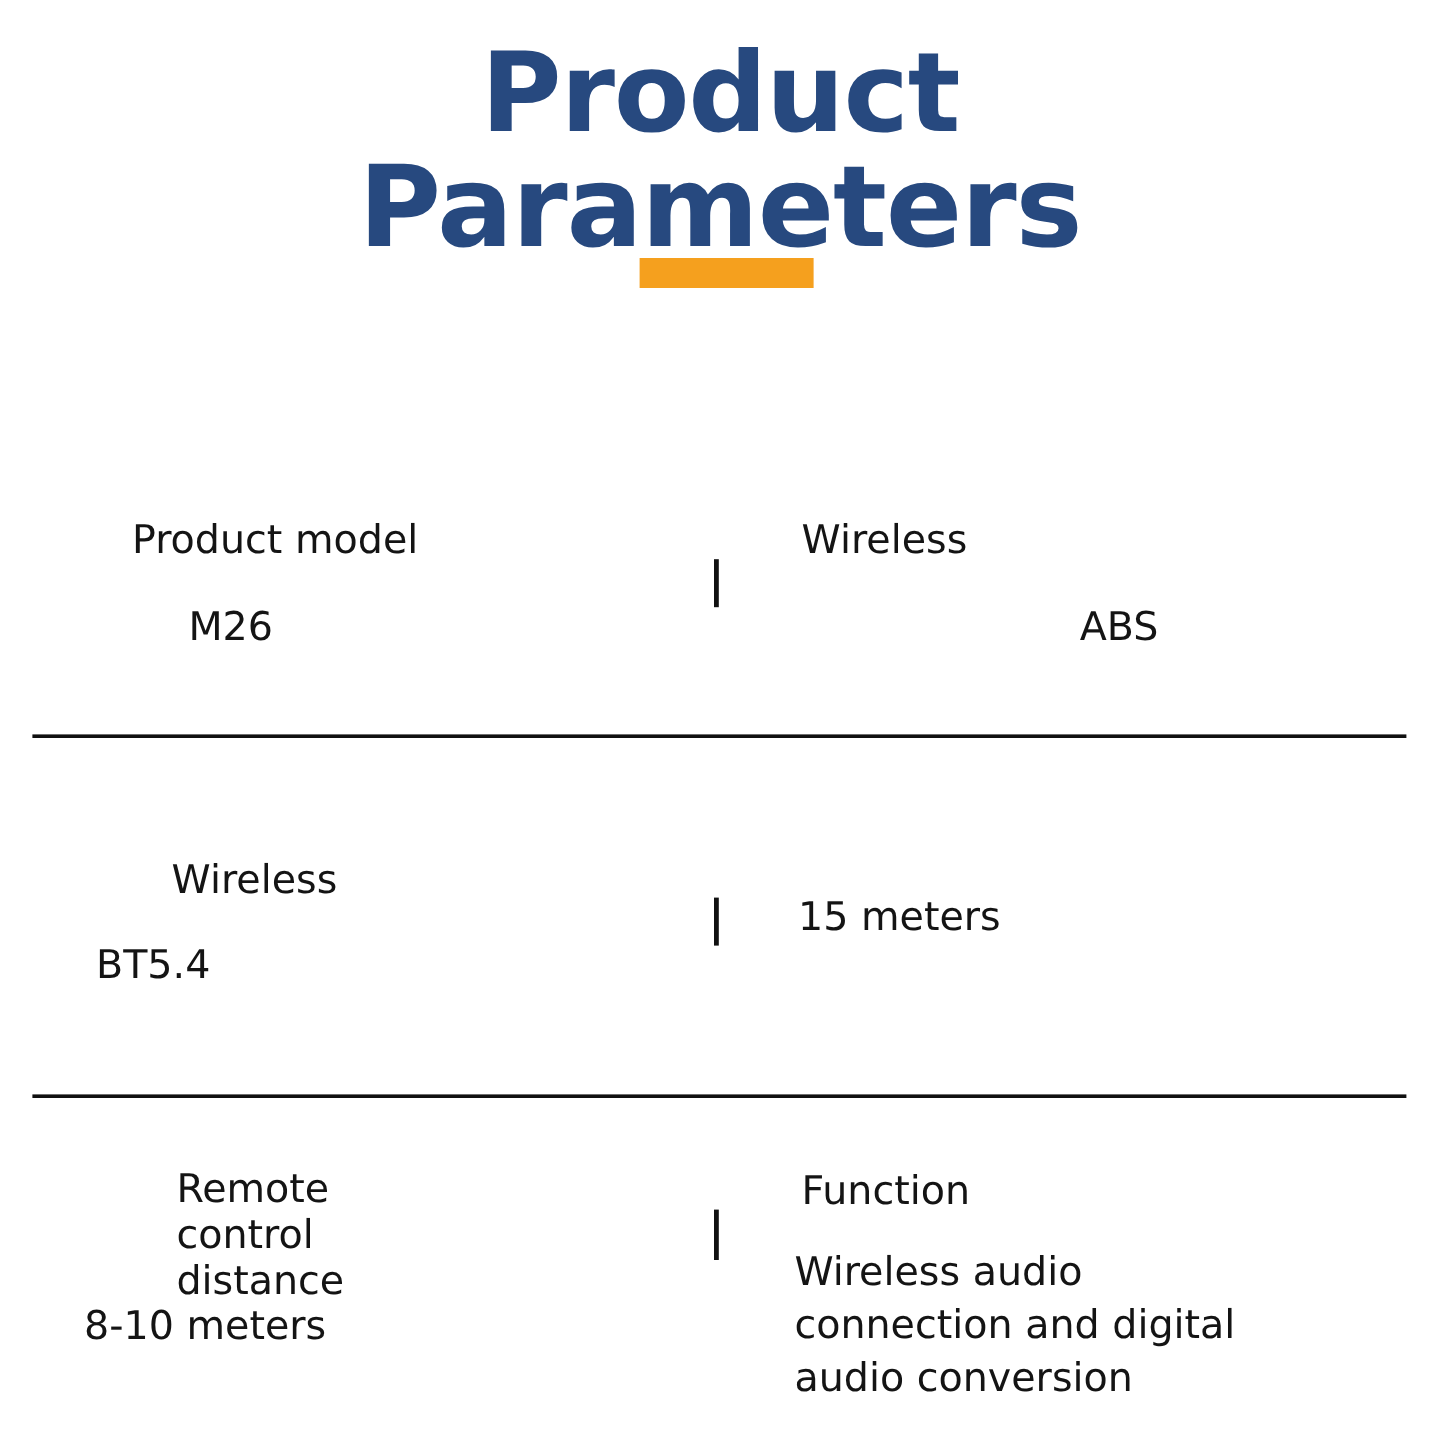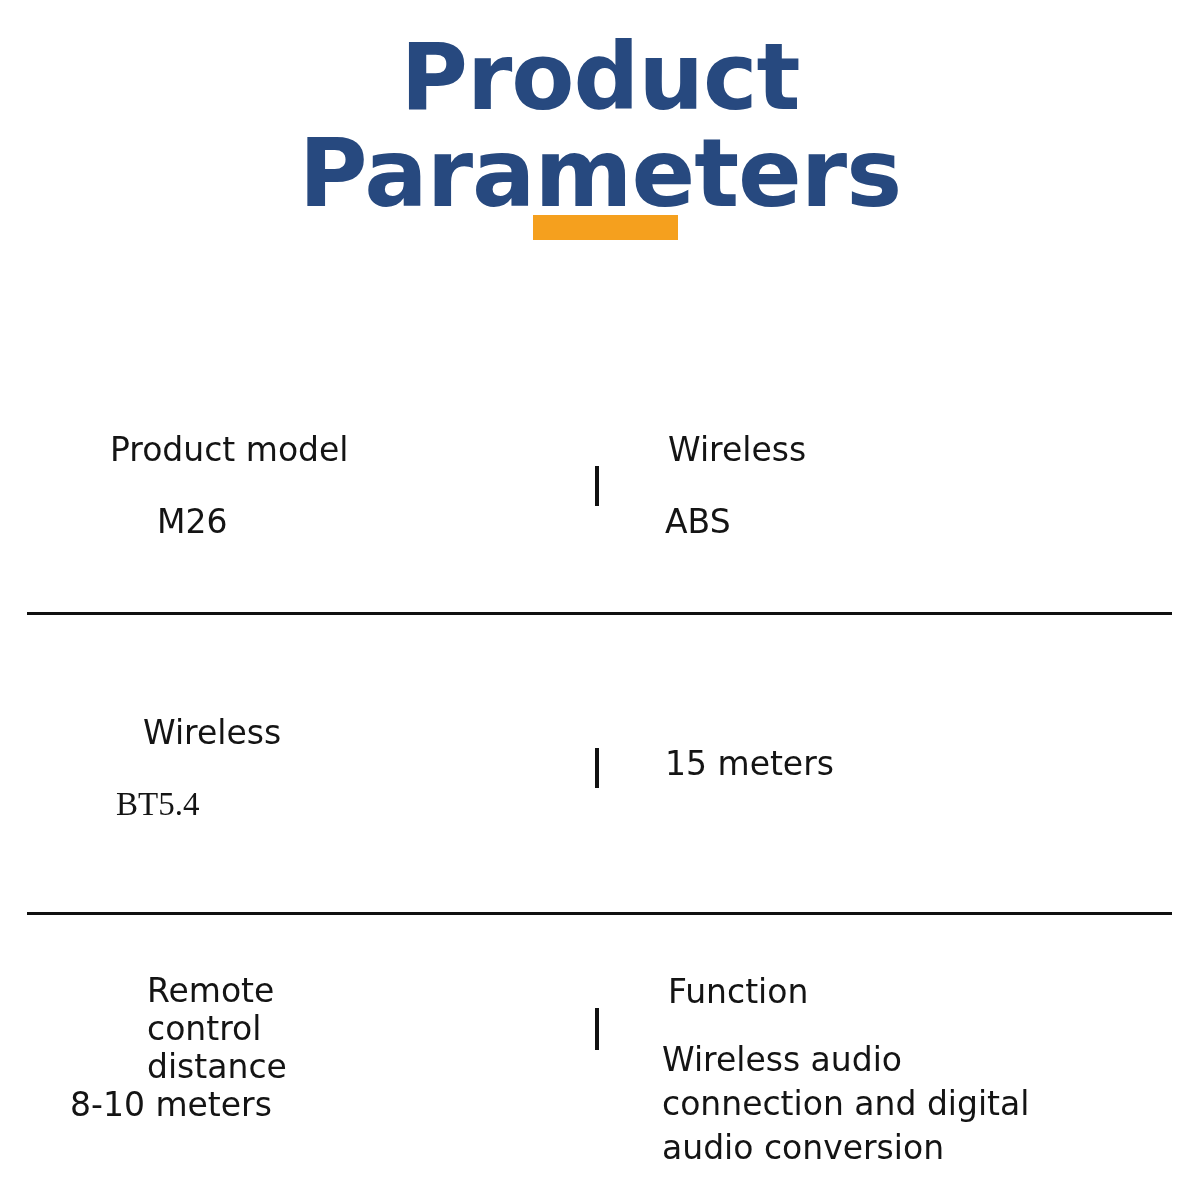--- a/index.html
+++ b/index.html
@@ -87,25 +87,25 @@
     font-size: 33px;
     line-height: 40px;
     color: #141414;
   }
 
   
   .r1-left-label  { padding-left: 110px; }
   .r1-left-value  { padding-left: 157px; margin-top: 32px; }
   
   .r1-right-label { padding-left: 64px; }
-  .r1-right-value { padding-left: 61px; margin-top: 32px; }
+  .r1-right-value { padding-left: 61px; margin-top: 32px; text-align: center; }
 
   
   .r2-left-label  { padding-left: 143px; }
-  .r2-left-value  { padding-left: 116px; margin-top: 31px; font-family: Liberation Serif, serif; }
+  .r2-left-value  { padding-left: 80px; margin-top: 31px; }
   
   .r2-right-label { padding-left: 64px; }
   .r2-right-value { padding-left: 61px; margin-top: 31px; }
 
   
   .r3-left-label  {
     padding-left: 147px;
     width: 300px;
     line-height: 38px;
   }

